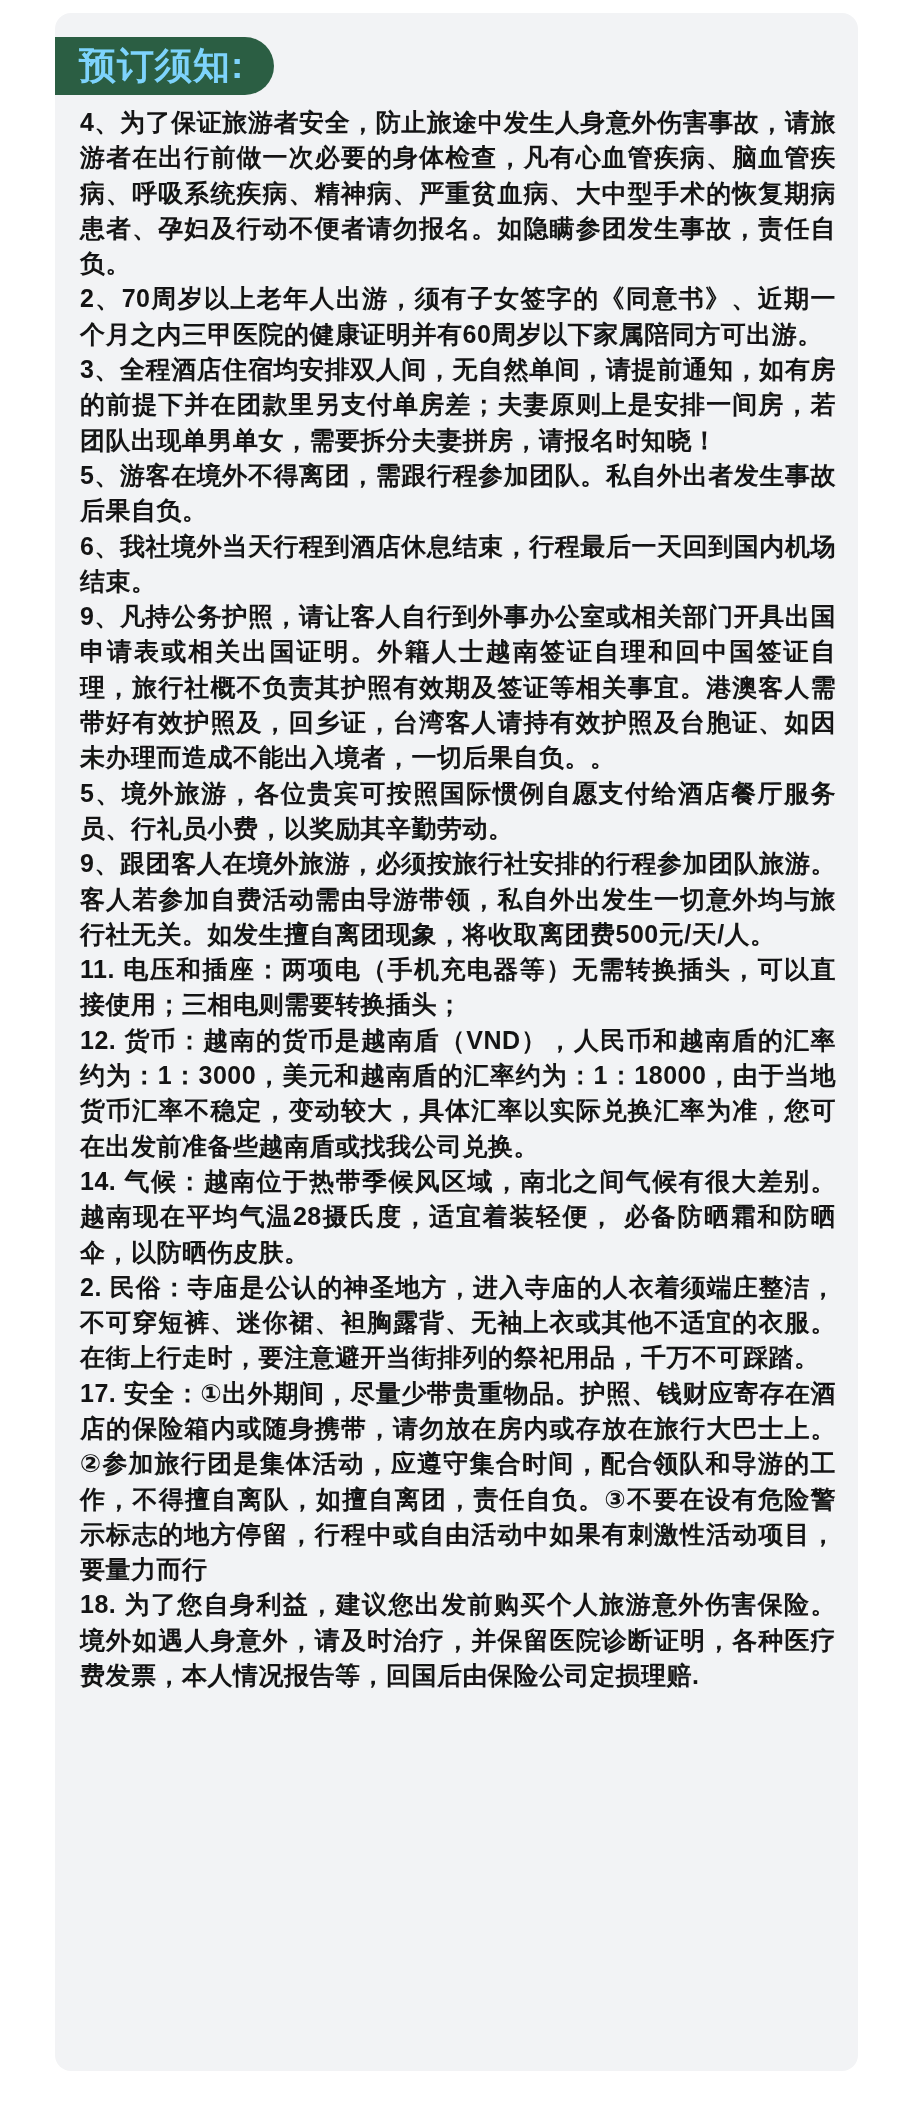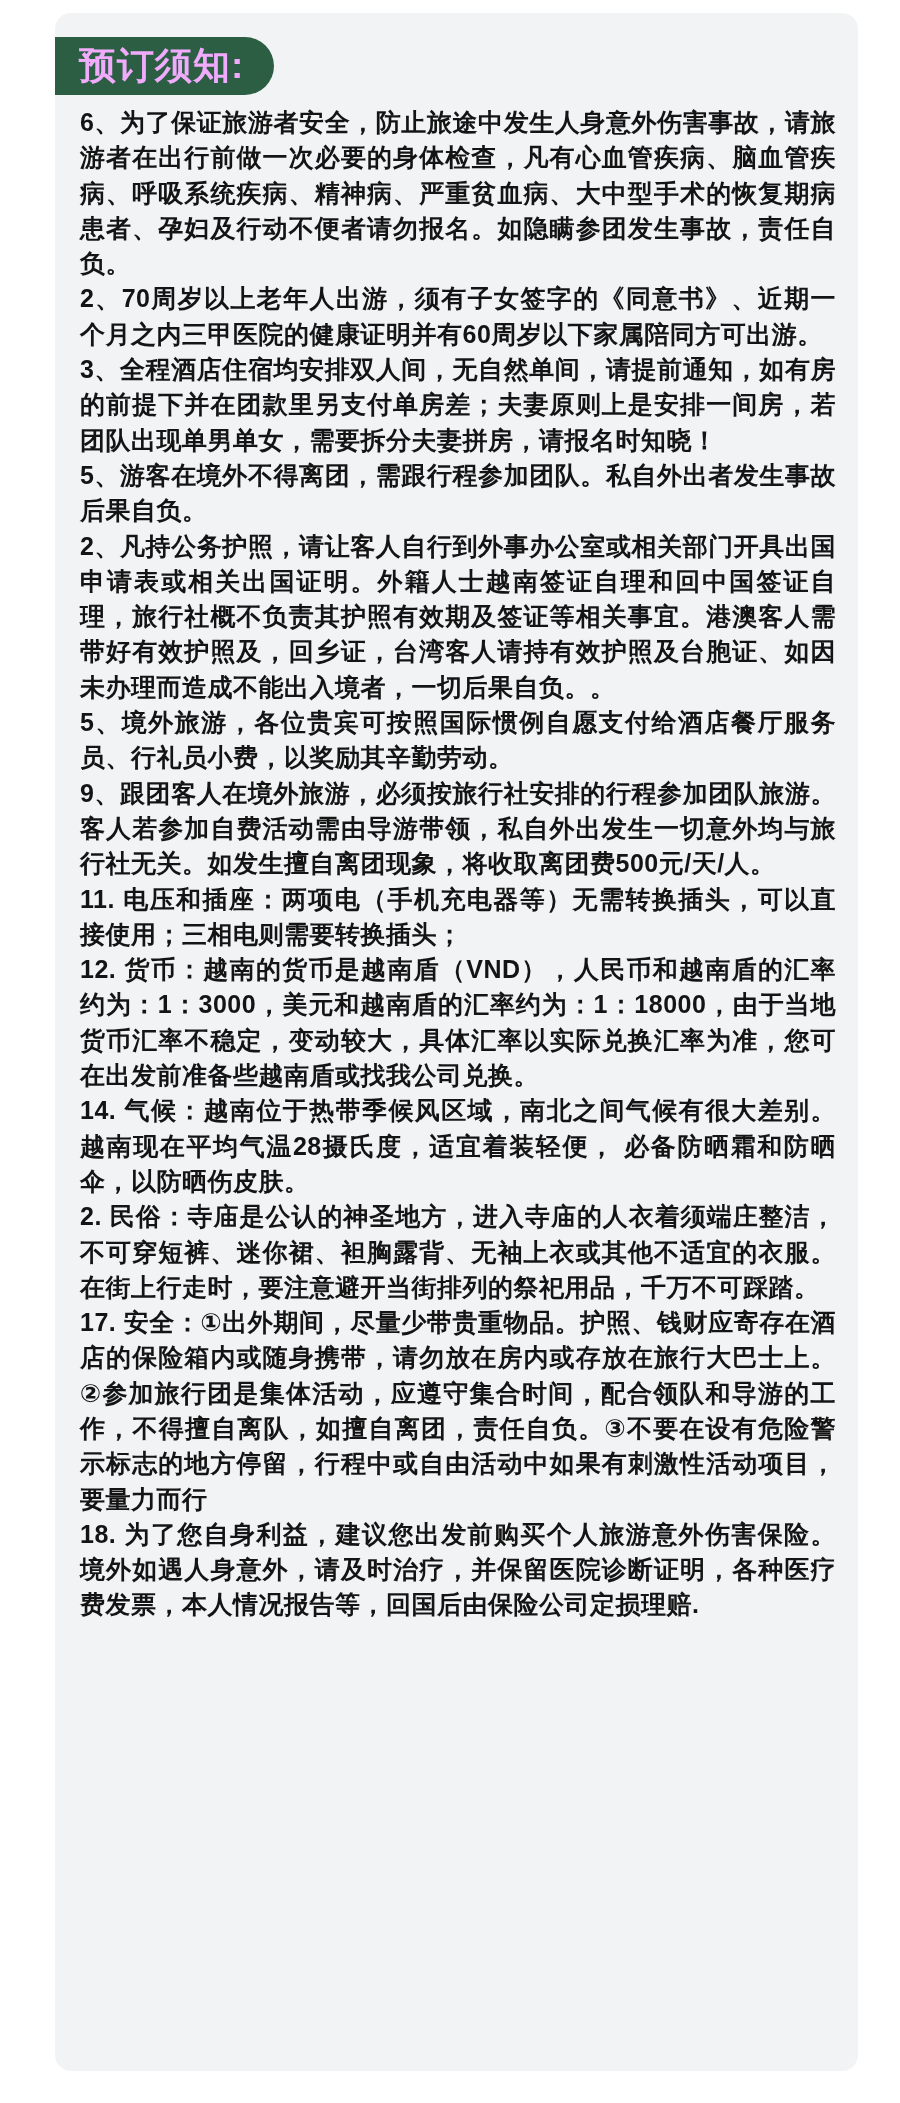--- a/index.html
+++ b/index.html
@@ -24,21 +24,21 @@
     left: 0;
     top: 24px;
     height: 58px;
     display: flex;
     align-items: center;
     padding: 0 30px 0 24px;
     background: #2b5e43;
     border-radius: 0 29px 29px 0;
   }
   .badge span {
-    color: #f0abfc;
+    color: #7dd3fc;
     font-size: 37px;
     font-weight: 700;
     letter-spacing: 1px;
     white-space: nowrap;
   }
   .notices {
     position: absolute;
     left: 25px;
     top: 92px;
     width: 756px;
@@ -56,25 +56,26 @@
 </style>
 </head>
 <body>
 
 <div class="page">
   <div class="card">
     <div class="badge">
       <span>预订须知:</span>
     </div>
     <div class="notices">
-      <p>6、为了保证旅游者安全，防止旅途中发生人身意外伤害事故，请旅游者在出行前做一次必要的身体检查，凡有心血管疾病、脑血管疾病、呼吸系统疾病、精神病、严重贫血病、大中型手术的恢复期病患者、孕妇及行动不便者请勿报名。如隐瞒参团发生事故，责任自负。</p>
+      <p>4、为了保证旅游者安全，防止旅途中发生人身意外伤害事故，请旅游者在出行前做一次必要的身体检查，凡有心血管疾病、脑血管疾病、呼吸系统疾病、精神病、严重贫血病、大中型手术的恢复期病患者、孕妇及行动不便者请勿报名。如隐瞒参团发生事故，责任自负。</p>
       <p>2、70周岁以上老年人出游，须有子女签字的《同意书》、近期一个月之内三甲医院的健康证明并有60周岁以下家属陪同方可出游。</p>
       <p>3、全程酒店住宿均安排双人间，无自然单间，请提前通知，如有房的前提下并在团款里另支付单房差；夫妻原则上是安排一间房，若团队出现单男单女，需要拆分夫妻拼房，请报名时知晓！</p>
       <p>5、游客在境外不得离团，需跟行程参加团队。私自外出者发生事故后果自负。</p>
-      <p>2、凡持公务护照，请让客人自行到外事办公室或相关部门开具出国申请表或相关出国证明。外籍人士越南签证自理和回中国签证自理，旅行社概不负责其护照有效期及签证等相关事宜。港澳客人需带好有效护照及，回乡证，台湾客人请持有效护照及台胞证、如因未办理而造成不能出入境者，一切后果自负。。</p>
+      <p>6、我社境外当天行程到酒店休息结束，行程最后一天回到国内机场结束。</p>
+      <p>9、凡持公务护照，请让客人自行到外事办公室或相关部门开具出国申请表或相关出国证明。外籍人士越南签证自理和回中国签证自理，旅行社概不负责其护照有效期及签证等相关事宜。港澳客人需带好有效护照及，回乡证，台湾客人请持有效护照及台胞证、如因未办理而造成不能出入境者，一切后果自负。。</p>
       <p>5、境外旅游，各位贵宾可按照国际惯例自愿支付给酒店餐厅服务员、行礼员小费，以奖励其辛勤劳动。</p>
       <p>9、跟团客人在境外旅游，必须按旅行社安排的行程参加团队旅游。客人若参加自费活动需由导游带领，私自外出发生一切意外均与旅行社无关。如发生擅自离团现象，将收取离团费500元/天/人。</p>
       <p>11. 电压和插座：两项电（手机充电器等）无需转换插头，可以直接使用；三相电则需要转换插头；</p>
       <p>12. 货币：越南的货币是越南盾（VND），人民币和越南盾的汇率约为：1：3000，美元和越南盾的汇率约为：1：18000，由于当地货币汇率不稳定，变动较大，具体汇率以实际兑换汇率为准，您可在出发前准备些越南盾或找我公司兑换。</p>
       <p>14. 气候：越南位于热带季候风区域，南北之间气候有很大差别。越南现在平均气温28摄氏度，适宜着装轻便，  必备防晒霜和防晒伞，以防晒伤皮肤。</p>
       <p>2. 民俗：寺庙是公认的神圣地方，进入寺庙的人衣着须端庄整洁，不可穿短裤、迷你裙、袒胸露背、无袖上衣或其他不适宜的衣服。在街上行走时，要注意避开当街排列的祭祀用品，千万不可踩踏。</p>
       <p>17. 安全：①出外期间，尽量少带贵重物品。护照、钱财应寄存在酒店的保险箱内或随身携带，请勿放在房内或存放在旅行大巴士上。  ②参加旅行团是集体活动，应遵守集合时间，配合领队和导游的工作，不得擅自离队，如擅自离团，责任自负。③不要在设有危险警示标志的地方停留，行程中或自由活动中如果有刺激性活动项目，要量力而行</p>
       <p>18. 为了您自身利益，建议您出发前购买个人旅游意外伤害保险。境外如遇人身意外，请及时治疗，并保留医院诊断证明，各种医疗费发票，本人情况报告等，回国后由保险公司定损理赔.</p>
     </div>
   </div>

